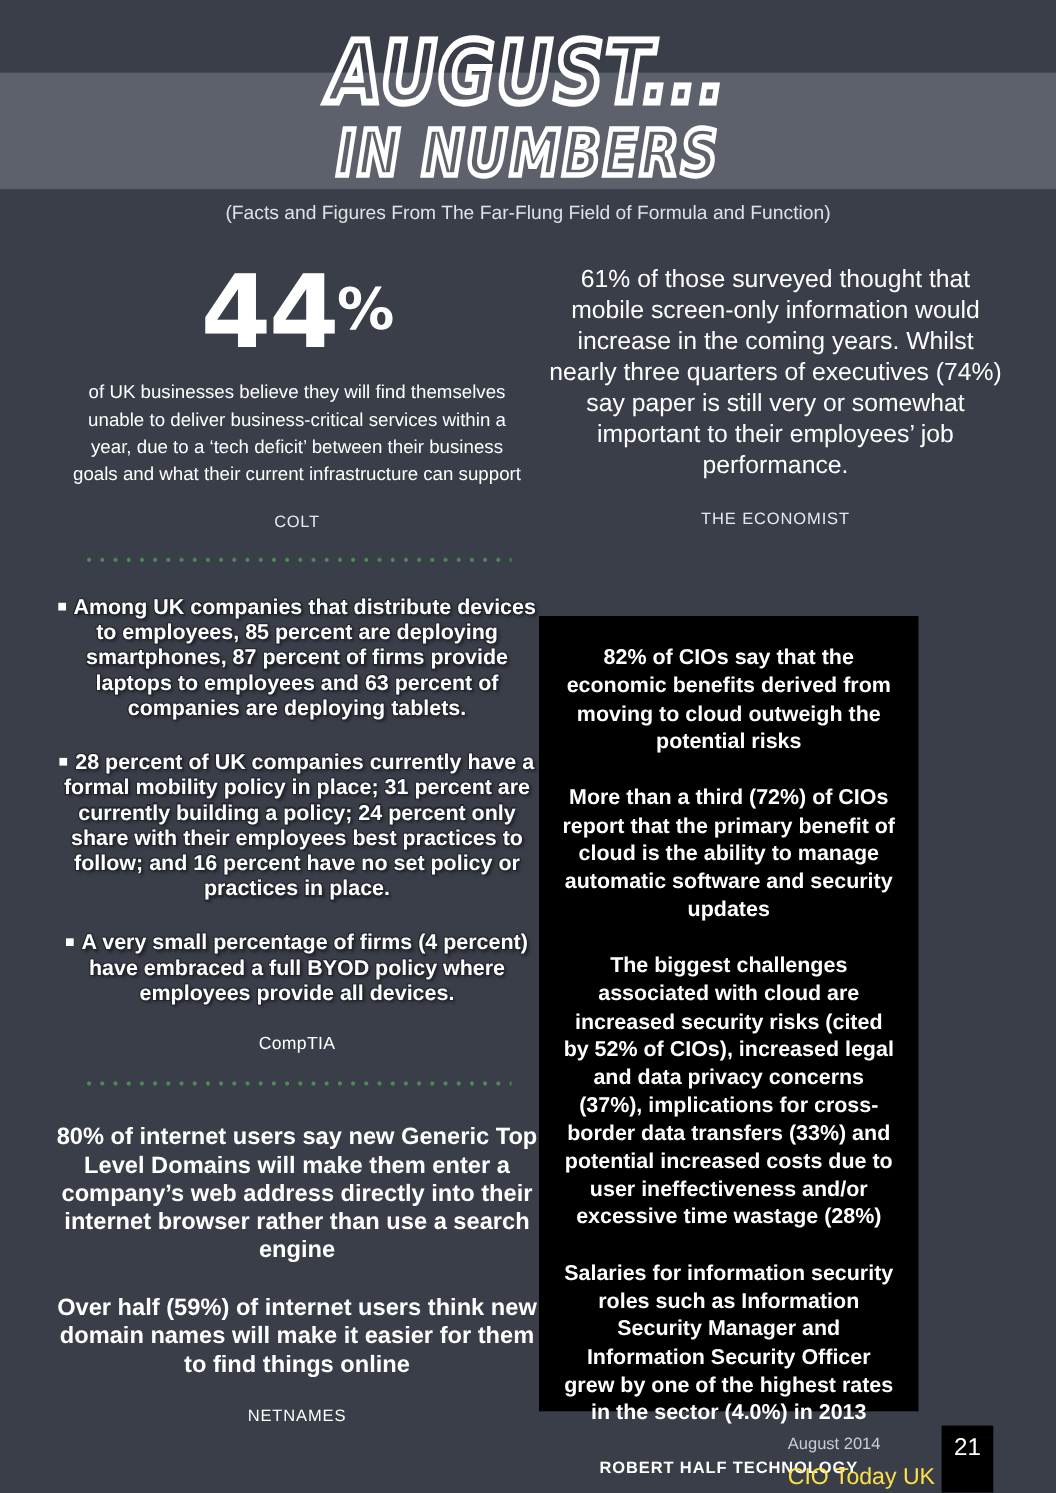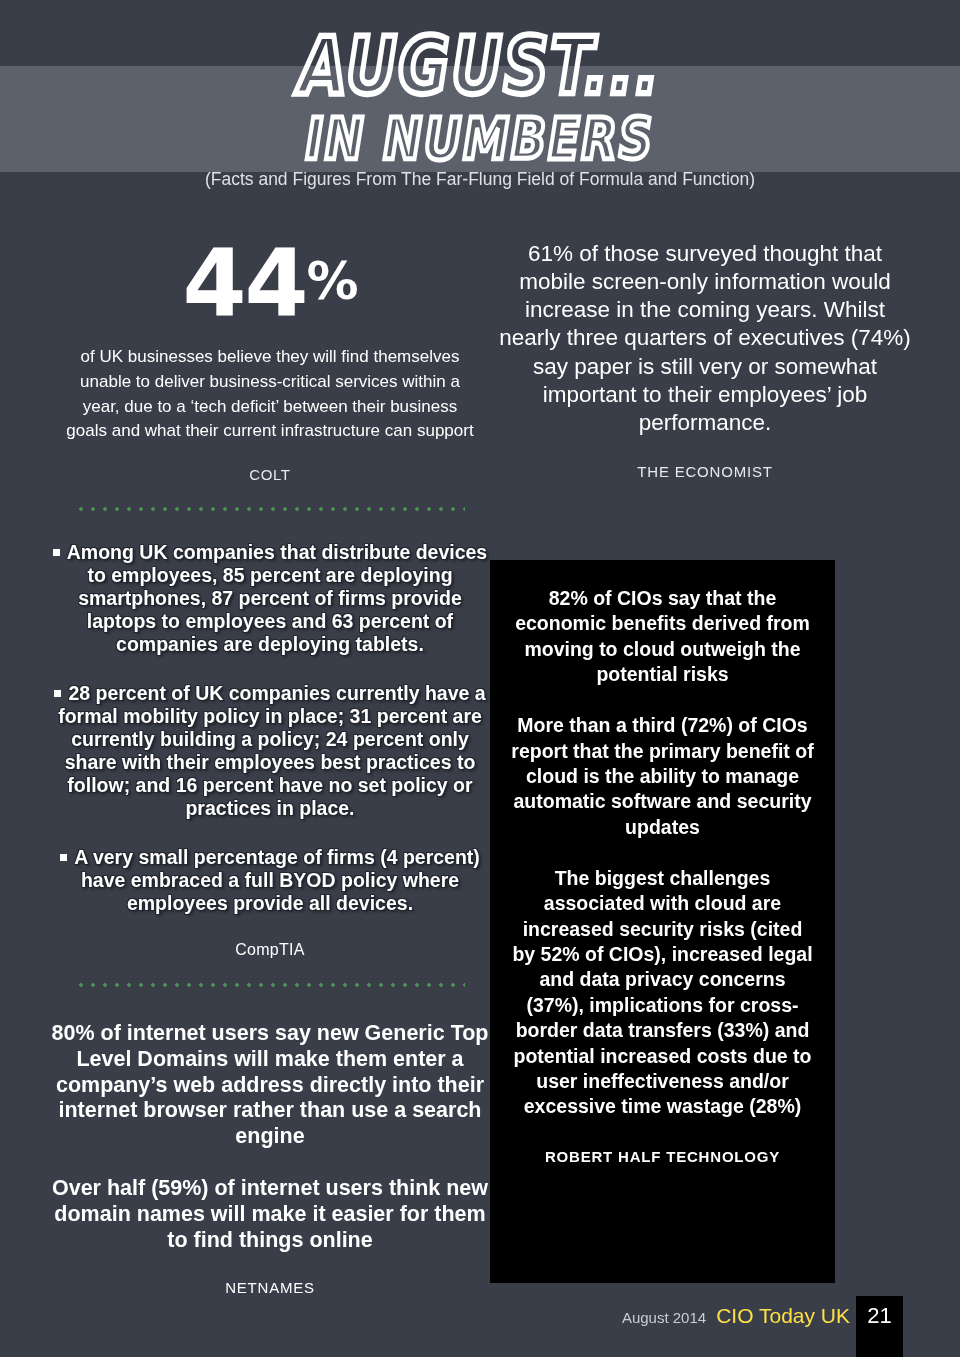--- a/index.html
+++ b/index.html
@@ -61,21 +61,21 @@
   .title-sub {
     position: absolute;
     left: 0; right: 0;
     top: 110px;
     font-size: 46px;
     -webkit-text-stroke-width: 4px;
   }
   .subtitle {
     position: absolute;
     left: 0; right: 0;
-    top: 169px;
+    top: 183px;
     text-align: center;
     font-size: 17.5px;
     color: #dfe1e5;
     font-weight: 400;
   }
 
   
   .col-left {
     position: absolute;
     left: 50px;
@@ -221,20 +221,21 @@
     height: 63px;
   }
   .footer-inner {
     position: absolute;
     right: 110px;
     top: 10px;
     display: flex;
     align-items: baseline;
     gap: 10px;
     color: #c9ccd3;
+    flex-direction: column;
   }
   .footer-date { font-size: 15px; }
   .footer-brand { font-size: 21px; color: #fde047; }
   .page-box {
     position: absolute;
     left: 856px;
     top: 2px;
     width: 47px;
     height: 61px;
     background: #000000;
@@ -287,20 +288,21 @@
 
 <div class="col-right">
   <div class="econ-text">61% of those surveyed thought that mobile screen-only information would increase in the coming years. Whilst nearly three quarters of executives (74%) say paper is still very or somewhat important to their employees’ job performance.</div>
   <div class="econ-source">THE ECONOMIST</div>
 </div>
 
 <div class="panel">
   <div class="panel-para">82% of CIOs say that the economic benefits derived from moving to cloud outweigh the potential risks</div>
   <div class="panel-para">More than a third (72%) of CIOs report that the primary benefit of cloud is the ability to manage automatic software and security updates</div>
   <div class="panel-para">The biggest challenges associated with cloud are increased security risks (cited by 52% of CIOs), increased legal and data privacy concerns (37%), implications for cross-border data transfers (33%) and potential increased costs due to user ineffectiveness and/or excessive time wastage (28%)</div>
+  <div class="panel-para">Salaries for information security roles such as Information Security Manager and Information Security Officer grew by one of the highest rates in the sector (4.0%) in 2013</div>
   <div class="panel-source">ROBERT HALF TECHNOLOGY</div>
 </div>
 
 <div class="footer">
   <div class="footer-inner">
     <span class="footer-date">August 2014</span>
     <span class="footer-brand">CIO Today UK</span>
   </div>
   <div class="page-box">21</div>
 </div>

